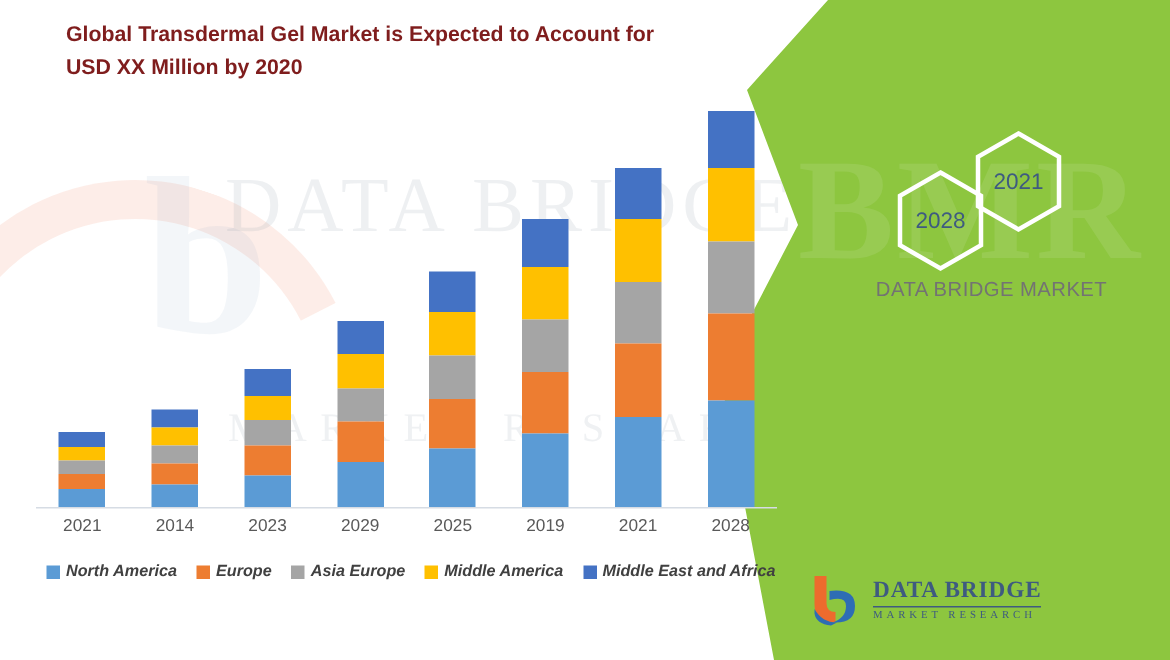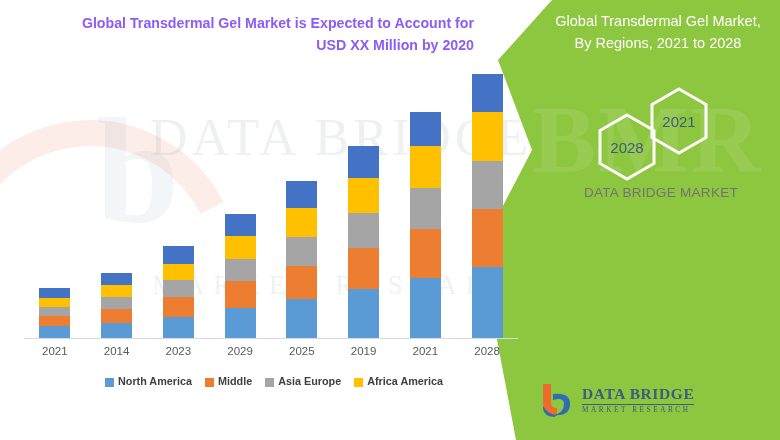--- a/index.html
+++ b/index.html
@@ -114,22 +114,22 @@
     font-size: 13.5px;
     line-height: 1.6;
     letter-spacing: 0.3px;
   }
 
   
   .headline {
     position: absolute;
     left: 44px; top: 12px;
     width: 430px;
-    text-align: right;
-    color: #8b5cf6;
+    text-align: left;
+    color: #7f1d1d;
     font-size: 14.2px;
     font-weight: bold;
     line-height: 1.55;
   }
 
   
   .chart {
     position: absolute;
     left: 0; top: 60px;
     width: 540px; height: 290px;
@@ -182,26 +182,27 @@
     position: absolute;
     left: 24px; top: 375px;
     width: 500px;
     display: flex;
     align-items: center;
     justify-content: center;
     gap: 13px;
   }
   .legend-item {
     display: flex;
-    align-items: flex-end;
+    align-items: center;
     gap: 4px;
     font-size: 10.8px;
     color: #404040;
     font-weight: bold;
     white-space: nowrap;
+    font-style: italic;
   }
   .swatch { width: 9px; height: 9px; flex: 0 0 auto; }
 
   
   .logo {
     position: absolute;
     left: 540px; top: 382px;
     display: flex;
     align-items: center;
     gap: 8px;
@@ -231,24 +232,20 @@
 <div id="page">
 
   <div class="wm-ring"></div>
   <div class="wm-b">b</div>
   <div class="wm-title">DATA BRIDGE</div>
   <div class="wm-sub">MARKET RESEARCH</div>
 
   <div class="green-panel"></div>
   <div class="green-wm">DBMR</div>
 
-  <div class="panel-title">
-    <div>Global Transdermal Gel Market,</div>
-    <div>By Regions, 2021 to 2028</div>
-  </div>
 
   <div class="hex hex-2021">
     <svg width="62" height="70" viewBox="0 0 62 70" aria-hidden="true">
       <polygon points="31,3 58,18.5 58,51.5 31,67 4,51.5 4,18.5" fill="none" stroke="#ffffff" stroke-width="3"></polygon>
     </svg>
     <span>2021</span>
   </div>
 
   <div class="hex hex-2028">
     <svg width="62" height="70" viewBox="0 0 62 70" aria-hidden="true">
@@ -352,29 +349,33 @@
         <div class="xlabel">2021</div>
         <div class="xlabel">2028</div>
       </div>
     <div class="legend" style="top:315px;">
         <div class="legend-item">
           <span class="swatch" style="background: rgb(91, 155, 213);"></span>
           <span>North America</span>
         </div>
         <div class="legend-item">
           <span class="swatch" style="background: rgb(237, 125, 49);"></span>
-          <span>Middle</span>
+          <span>Europe</span>
         </div>
         <div class="legend-item">
           <span class="swatch" style="background: rgb(165, 165, 165);"></span>
           <span>Asia Europe</span>
         </div>
         <div class="legend-item">
           <span class="swatch" style="background: rgb(255, 192, 0);"></span>
-          <span>Africa America</span>
+          <span>Middle America</span>
+        </div>
+        <div class="legend-item">
+          <span class="swatch" style="background: rgb(68, 114, 196);"></span>
+          <span>Middle East and Africa</span>
         </div>
       </div>
   </div>
 
   <div class="logo">
     <div class="logo-mark">
       <svg width="34" height="36" viewBox="0 0 34 36" aria-hidden="true">
         <path d="M3 2 L11 2 L11 20 Q11 26 17 26 L17 33 Q3 33 3 21 Z" fill="#ED6B2D"></path>
         <path d="M13 12 Q30 10 30 22 Q30 34 15 33 Q24 30 24 22 Q24 15 13 18 Z" fill="#2E6DB4"></path>
         <path d="M3 24 Q8 33 18 33 L14 35 Q4 34 3 27 Z" fill="#2E6DB4"></path>

